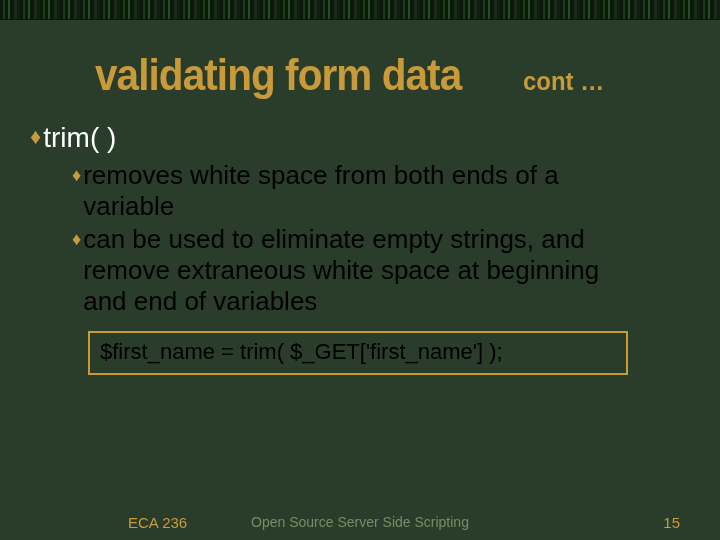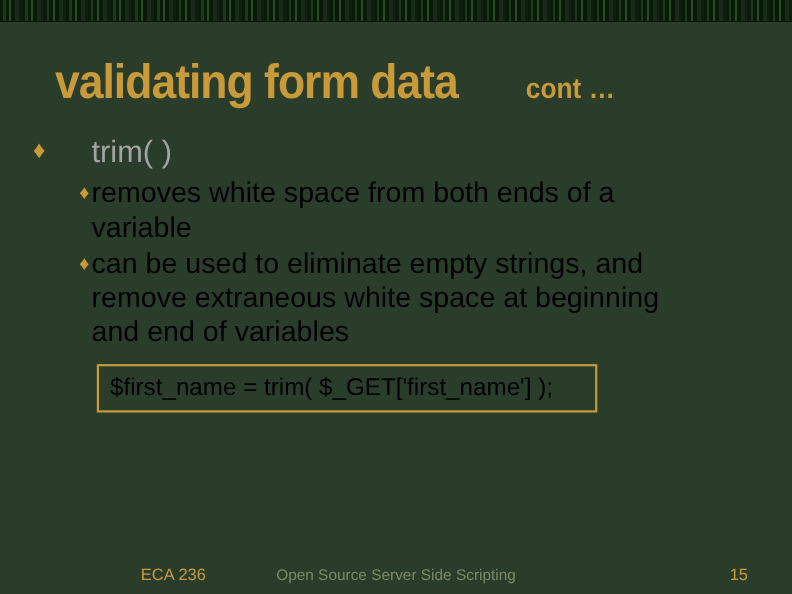--- a/index.html
+++ b/index.html
@@ -16,21 +16,21 @@
     background: repeating-linear-gradient(90deg,
       #0a1a0a 0 3px, #1a3a1a 3px 5px, #0a1a0a 5px 8px,
       #2a4a2a 8px 10px, #0a1a0a 10px 14px, #1a2a1a 14px 17px,
       #0d200d 17px 20px);
     border-bottom: 1px solid #0a1a0a;
   }
   .gap { height: 30px; }
   .title-row {
     display: flex;
     align-items: baseline;
-    padding-left: 50px;
+    padding-left: 95px;
     gap: 30px;
   }
   .title {
     font-family: "Arial Black", Impact, sans-serif;
     font-stretch: condensed;
     font-weight: 900;
     font-size: 44px;
     letter-spacing: -1px;
     color: #c99a3a;
     transform: scaleX(0.92);
@@ -55,22 +55,21 @@
   }
   .bullet1 {
     color: #c99a3a;
     font-size: 22px;
     line-height: 30px;
     margin-right: 2px;
   }
   .lvl1-text {
     font-size: 28px;
     line-height: 32px;
-    color: #a3a3a3;
-    margin-left: 40px;
+    color: #ffffff;
   }
   .lvl2-wrap {
     padding-left: 42px;
   }
   .lvl2 {
     display: flex;
     align-items: flex-start;
     margin-bottom: 2px;
   }
   .bullet2 {
@@ -80,21 +79,21 @@
     margin-right: 2px;
   }
   .lvl2-text {
     font-size: 26px;
     line-height: 31px;
     color: #000;
     max-width: 560px;
   }
   .code-box {
     margin: 14px 0 0 58px;
-    width: 455px;
+    width: 540px;
     border: 2px solid #c99a3a;
     background: #2a3d2a;
     padding: 6px 10px 8px 10px;
     font-size: 22px;
     color: #000;
   }
   .footer {
     position: absolute;
     bottom: 18px;
     left: 0;

